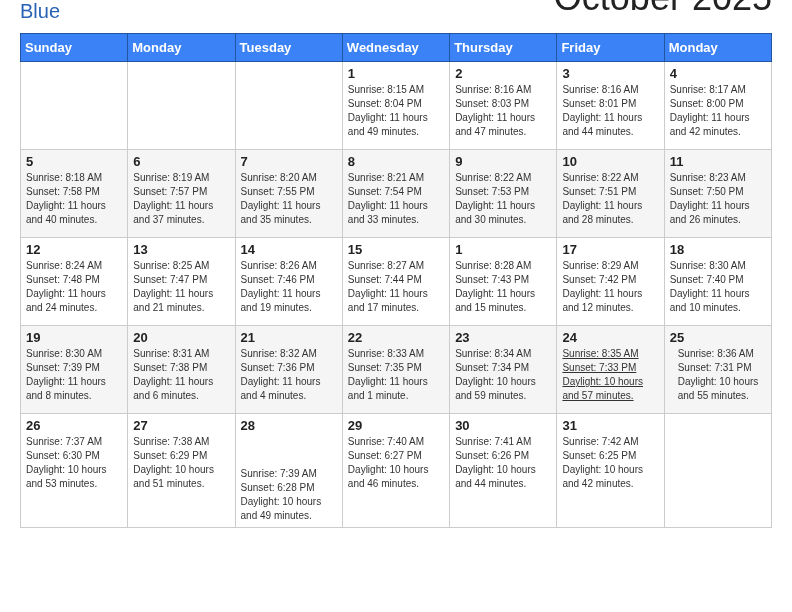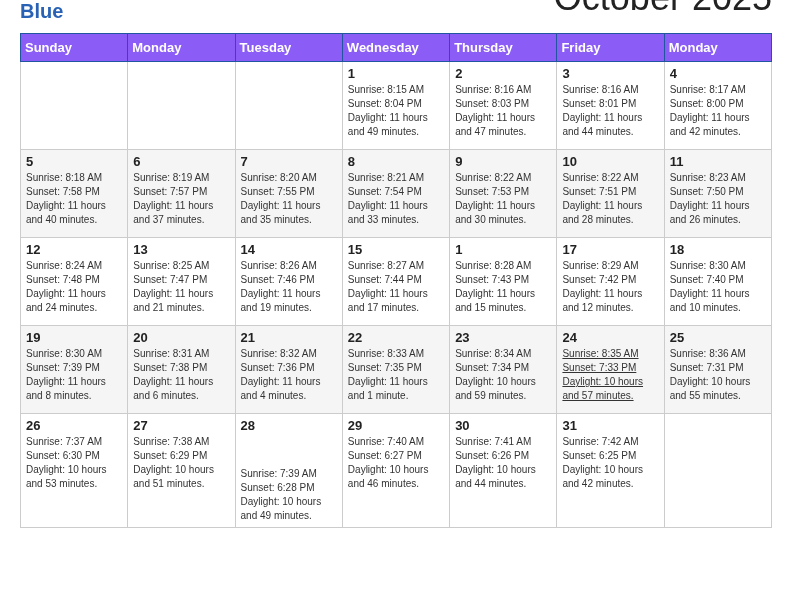--- a/index.html
+++ b/index.html
@@ -39,21 +39,21 @@
       color: #444;
     }
     .calendar {
       flex: 1;
       border: 1px solid #ccc;
       border-collapse: collapse;
       width: 100%;
       table-layout: fixed;
     }
     .calendar thead tr th {
-      background: #8b5cf6;
+      background: #3b82f6;
       color: #fff;
       font-size: 13px;
       font-weight: bold;
       padding: 6px 4px;
       text-align: left;
       border: 1px solid #2255a0;
     }
     .calendar tbody tr td {
       border: 1px solid #ccc;
       vertical-align: top;
@@ -90,21 +90,21 @@
     .general-text {
       font-size: 20px;
       font-weight: bold;
       color: #333;
     }
     .blue-arrow-svg {
       margin-left: 2px;
     }
     .blue-text {
       font-size: 20px;
-      font-weight: bold;
+      font-weight: normal;
       color: #2962b5;
     }
   </style>
 </head>
 <body>
 
 <div class="page">
   <div class="header">
 
     <div class="logo-wrapper">
@@ -308,21 +308,21 @@
           </td>
           <td>
             <span class="day-number">24</span>
             <div class="day-info" style="white-space: pre-line; text-decoration: underline;">Sunrise: 8:35 AM
 Sunset: 7:33 PM
 Daylight: 10 hours
 and 57 minutes.</div>
           </td>
           <td>
             <span class="day-number">25</span>
-            <div class="day-info" style="white-space: pre-line;">Sunrise: 8:36 AM
+            <div class="day-info" style="white-space: pre-line; margin-left: 8px;">Sunrise: 8:36 AM
 Sunset: 7:31 PM
 Daylight: 10 hours
 and 55 minutes.</div>
           </td>
         </tr>
         <tr>
           <td>
             <span class="day-number">26</span>
             <div class="day-info" style="white-space: pre-line;">Sunrise: 7:37 AM
 Sunset: 6:30 PM

